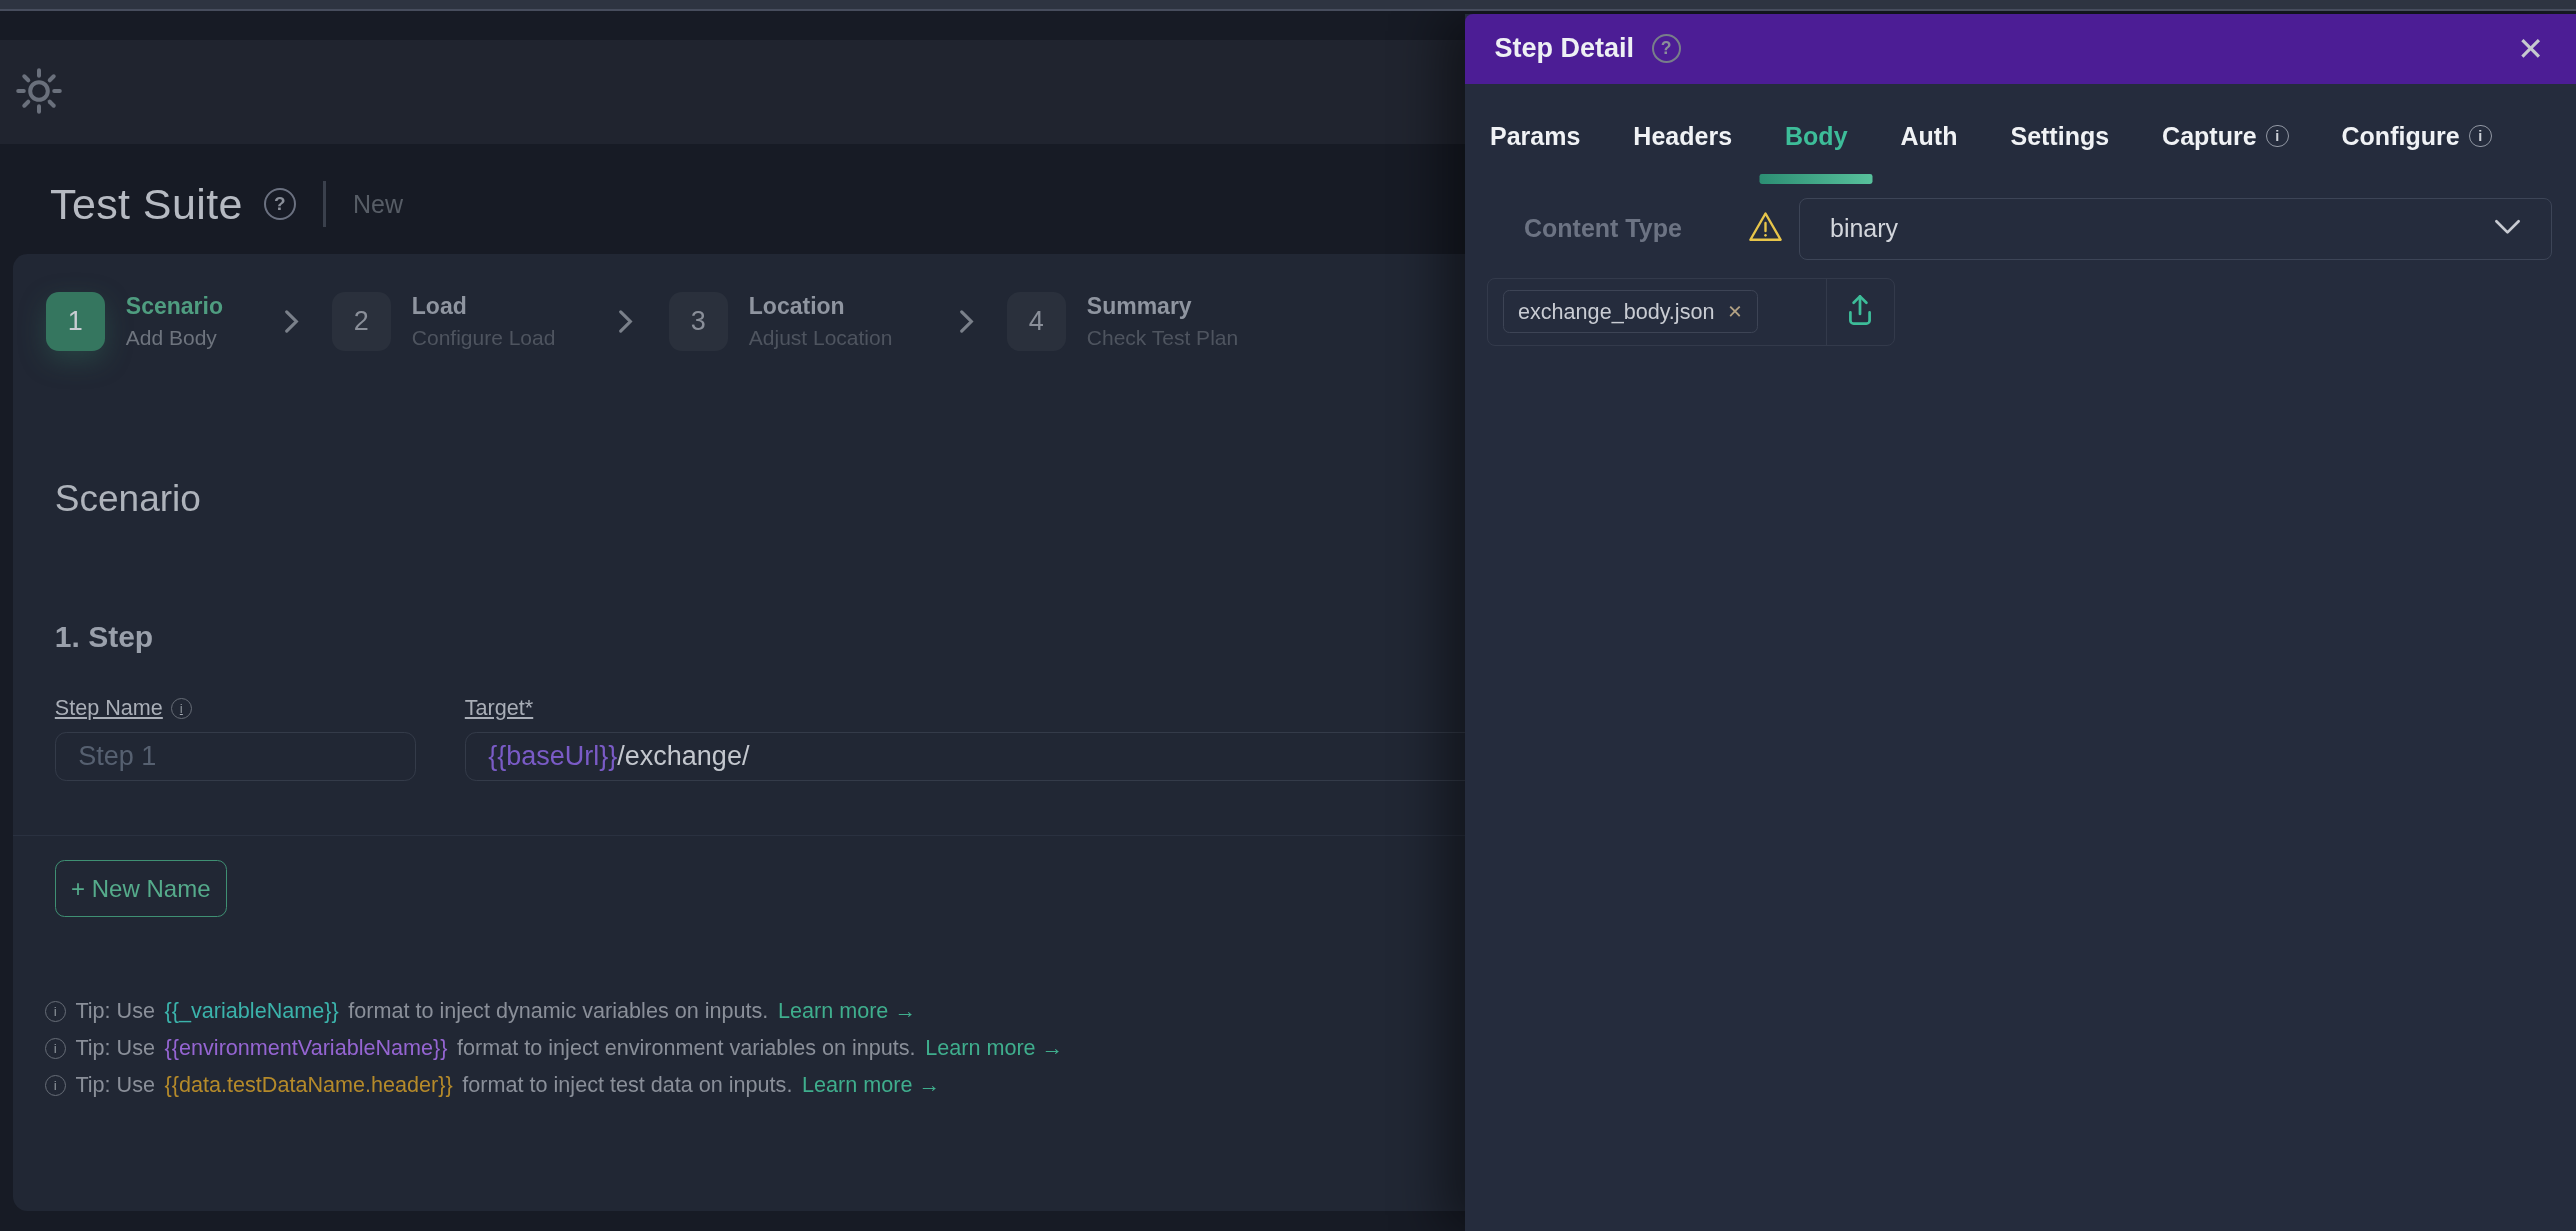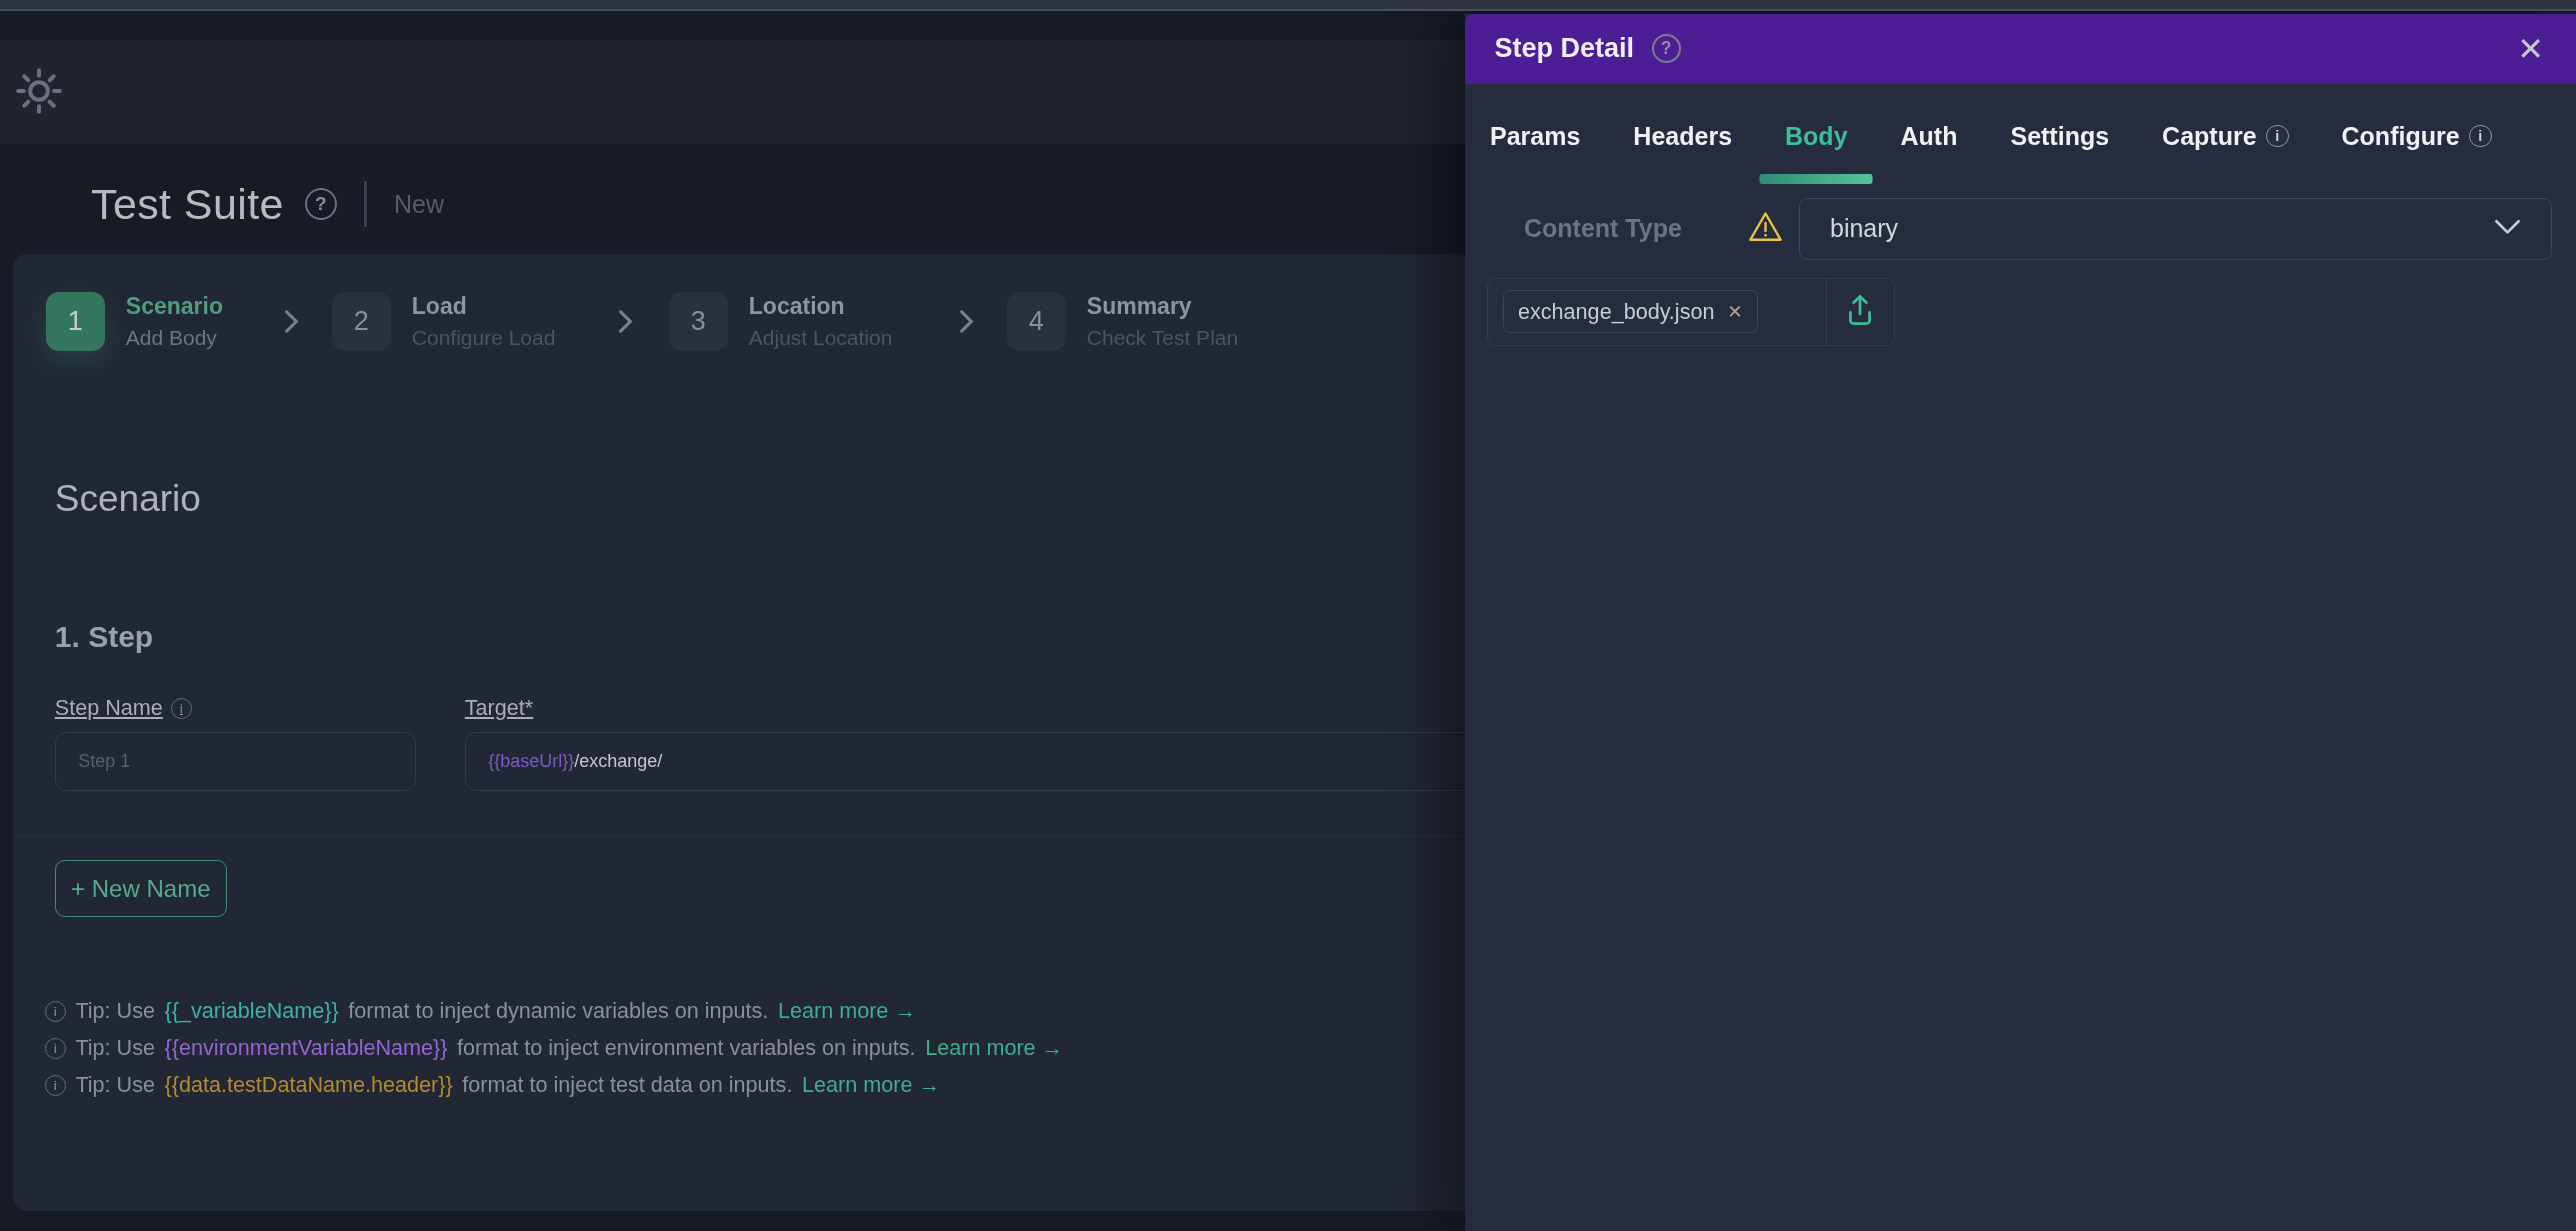--- a/index.html
+++ b/index.html
@@ -8,21 +8,21 @@
   #app { position:relative; width:2576px; height:1231px; overflow:hidden; background:#171b25; }
 
   
   .top-strip { position:absolute; left:0; top:0; width:100%; height:11.2px; background:#2e3441; border-bottom:2.4px solid #474d5d; z-index:5; }
 
   
   .toolbar { position:absolute; left:0; top:40px; width:100%; height:104px; background:#20242f; }
   .sun-wrap { position:absolute; left:8px; top:21.6px; width:61px; height:61px; display:flex; align-items:center; justify-content:center; cursor:pointer; }
 
   
-  .page-header { position:absolute; left:50px; top:160px; height:88px; display:flex; align-items:center; gap:21px;margin-left:41px; }
+  .page-header { position:absolute; left:50px; top:160px; height:88px; display:flex; align-items:center; gap:21px; }
   .page-title { font-size:43px; font-weight:500; color:#b6bac2; letter-spacing:0.4px; }
   .q-circle { display:inline-flex; align-items:center; justify-content:center; width:32px; height:32px; border:2.4px solid #6b7180; border-radius:50%; color:#8a8f99; font-size:19px; font-weight:700; }
   .vdivider { width:2.4px; height:46px; background:#3a404c; margin:0 6.4px; }
   .page-subtitle { font-size:25px; color:#575d66; }
 
   
   .card { position:absolute; left:12.8px; top:254px; width:2356px; height:957px; background:#212734; border-radius:14.4px; }
 
   
   .step-group { position:absolute; top:38px; display:flex; gap:21px; }
@@ -36,21 +36,21 @@
   .step-chevron { position:absolute; top:53px; width:29px; height:29px; color:#7a808a; }
   .step-chevron svg { width:29px; height:29px; }
 
   
   .scenario-heading { position:absolute; left:42px; top:224px; font-size:37px; font-weight:500; color:#aeb3bb; }
   .scenario-desc { position:absolute; left:42px; top:281px; font-size:22.4px; color:#5e646e; white-space:nowrap; width:2300px; overflow:hidden; }
   .step-heading { position:absolute; left:42px; top:366px; font-size:30px; font-weight:600; color:#9aa0ab; }
 
   .field-label { position:absolute; top:441px; font-size:21.6px; color:#a9aeb7; display:flex; align-items:center; gap:8px;text-decoration:underline; }
   .i-circle { display:inline-flex; align-items:center; justify-content:center; width:21px; height:21px; border:1.6px solid #676d77; border-radius:50%; color:#8a9099; font-size:13.6px; font-style:normal; }
-  .text-input { position:absolute; top:478px; height:59px; border:1.6px solid #343b49; border-radius:11.2px; background:transparent; display:flex; align-items:center; padding:0 22.4px; font-size:18px;text-align:right; }
+  .text-input { position:absolute; top:478px; height:49px; border:1.6px solid #343b49; border-radius:11.2px; background:transparent; display:flex; align-items:center; padding:0 22.4px; font-size:27px;text-align:right; }
   .placeholder { color:#566070; }
   .var-purple { color:#7a5bc6; }
   .val-light { color:#c3c7ce; }
 
   .card-divider { position:absolute; left:0; top:581px; width:100%; border-top:1.6px solid #2a3140; }
 
   .new-step-btn { position:absolute; left:42px; top:606px; width:172px; height:57px; border:1.6px solid #3f9073; border-radius:9.6px; background:transparent; color:#55ab8b; font-size:24px; font-family:inherit; display:flex; align-items:center; justify-content:center; cursor:pointer; }
 
   
   .tips { position:absolute; left:32px; top:744px; display:flex; flex-direction:column; gap:11.2px; }

